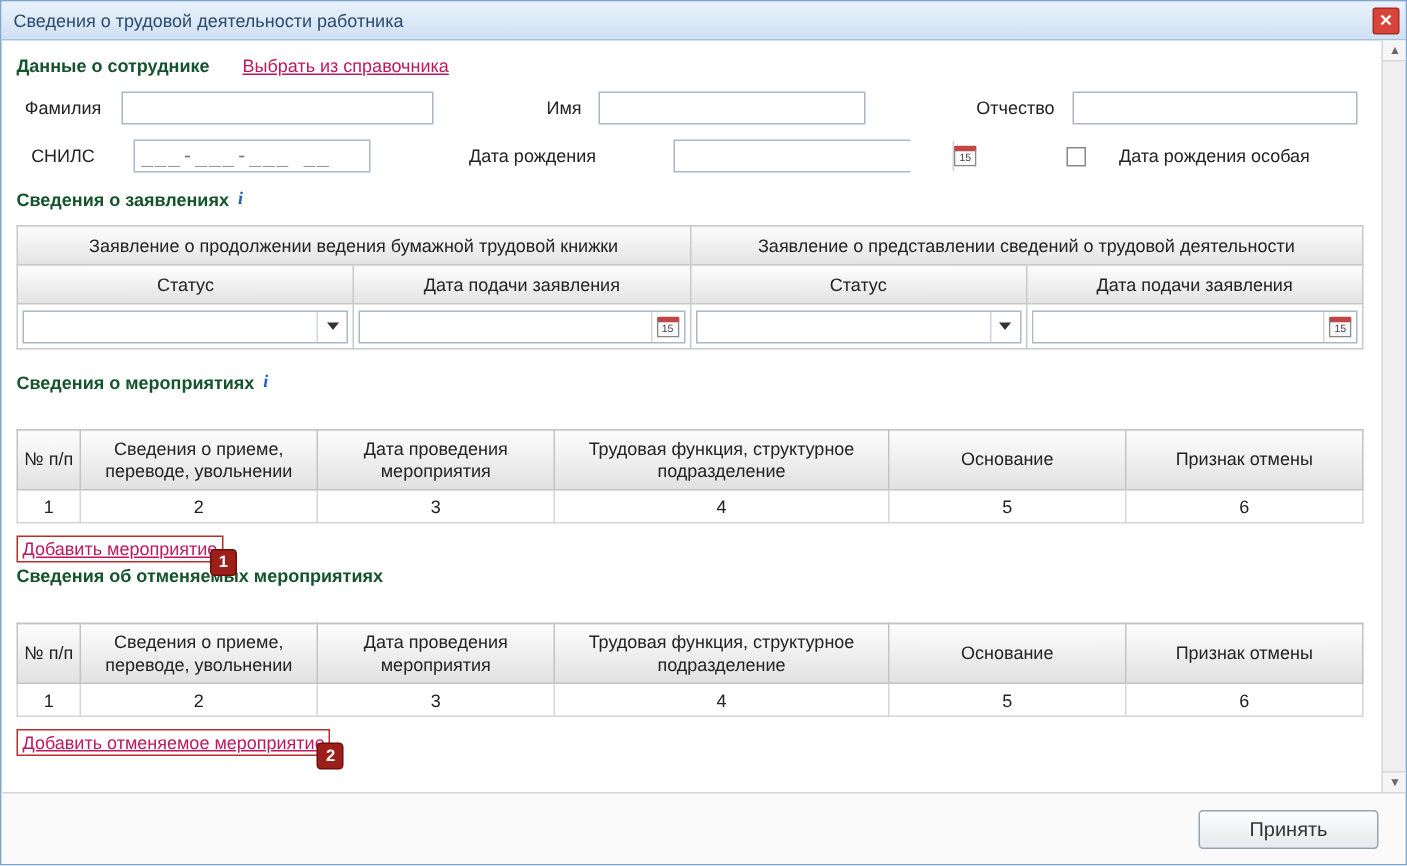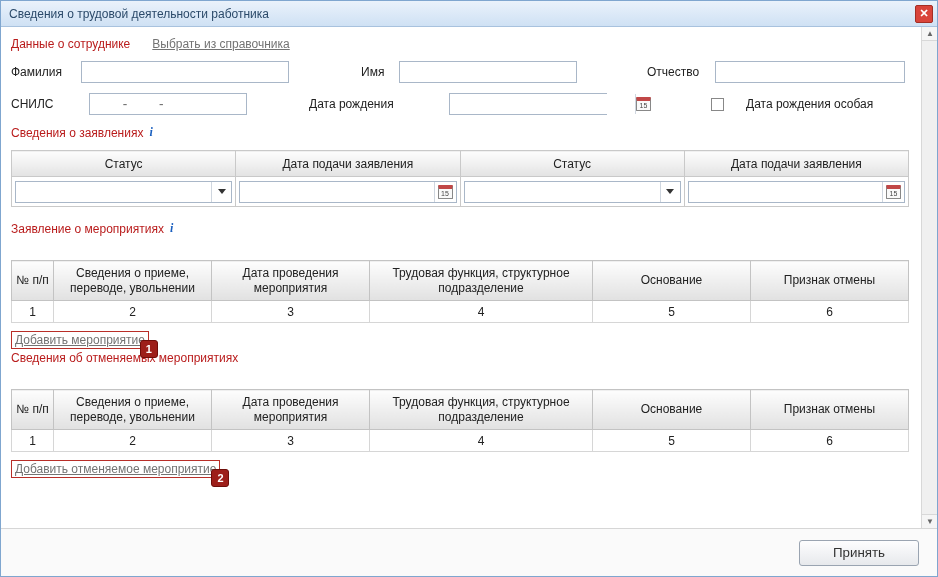--- a/index.html
+++ b/index.html
@@ -8,25 +8,25 @@
   .titlebar { height:26px; background: linear-gradient(#eaf2fb,#cfe1f4); color:#2b4a6a; display:flex; align-items:center; justify-content:space-between; padding:0 4px 0 8px; font-size:12px; border-bottom:1px solid #a8c2de;text-align:right; }
   .titlebar .close { width:18px; height:18px; background:#d9443a; border:1px solid #a32e24; border-radius:2px; display:flex; align-items:center; justify-content:center; color:#fff; font-weight:bold; font-size:11px; cursor:pointer; }
   .content-wrap { position:absolute; top:26px; left:0; right:16px; bottom:48px; overflow:hidden; }
   .content { padding:10px 12px 0 10px; }
   .scrollbar { position:absolute; top:26px; right:0; width:16px; bottom:48px; background:#f0f0f0; border-left:1px solid #d8d8d8; }
   .scrollbar .arrow { width:16px; height:14px; background:#f5f5f5; display:flex; align-items:center; justify-content:center; font-size:8px; color:#666; }
   .scrollbar .arrow.up { border-bottom:1px solid #d8d8d8; }
   .scrollbar .arrow.down { position:absolute; bottom:0; border-top:1px solid #d8d8d8; }
 
   .row { display:flex; align-items:center; margin-bottom:10px; }
-  .section-title { font-weight:normal; color:#b91c1c; }
-  .link { color:#737373; text-decoration:underline; cursor:pointer; }
+  .section-title { font-weight:bold; color:#14532d; }
+  .link { color:#be185d; text-decoration:underline; cursor:pointer; }
   .info-icon { color:#1a5fbf; font-style:italic; font-family:Georgia, serif; font-weight:bold; margin-left:6px; }
 
-  label.fld { display:inline-block; }
+  label.fld { display:inline-block;text-align:center; }
   .tin { height:22px; border:1px solid #a9b7c8; background:#fff; padding:0 4px; }
   .snils { font-family: monospace; color:#777; letter-spacing:1px; }
   .date-field { display:flex; align-items:center; height:22px; border:1px solid #a9b7c8; background:#fff; }
   .date-field input { flex:1; border:none; height:100%; padding:0 4px; outline:none; }
   .cal-icon { width:22px; height:20px; display:flex; align-items:center; justify-content:center; border-left:1px solid #cfd6df; font-size:11px; cursor:pointer; }
   .cal-icon .cal { width:15px; height:14px; border:1px solid #888; border-top:4px solid #c14747; border-radius:1px; display:flex; align-items:center; justify-content:center; font-size:7px; background:#f9f9f9; color:#444; }
   .checkbox { width:13px; height:13px; border:1px solid #888; background:#fff; margin-right:6px; }
 
   .app-table { width:100%; border-collapse:collapse; table-layout:fixed; }
   .app-table th, .app-table td { border:1px solid #c9c9c9; padding:0; }
@@ -94,20 +94,24 @@
         <label>Дата рождения особая</label>
       </div>
 
       <div class="row" style="margin-top:6px;">
         <span class="section-title">Сведения о заявлениях</span>
         <span class="info-icon">i</span>
       </div>
 
       <table class="app-table">
         <tbody>
+            <tr>
+          <th colspan="2">Заявление о продолжении ведения бумажной трудовой книжки</th>
+          <th colspan="2">Заявление о представлении сведений о трудовой деятельности</th>
+        </tr>
         <tr>
           <th>Статус</th>
           <th>Дата подачи заявления</th>
           <th>Статус</th>
           <th>Дата подачи заявления</th>
         </tr>
         <tr>
           <td>
             <div class="combo">
               <div class="sel"></div>
@@ -138,21 +142,21 @@
               <div class="cal-icon">
                     <div class="cal">15</div>
                   </div>
             </div>
           </td>
         </tr>
       </tbody>
         </table>
 
       <div class="row" style="margin-top:14px;">
-        <span class="section-title">Заявление о мероприятиях</span>
+        <span class="section-title">Сведения о мероприятиях</span>
         <span class="info-icon">i</span>
       </div>
 
       <table class="grid">
         <colgroup>
             <col style="width:42px">
             <col style="width:158px">
             <col style="width:158px">
             <col>
             <col style="width:158px">

